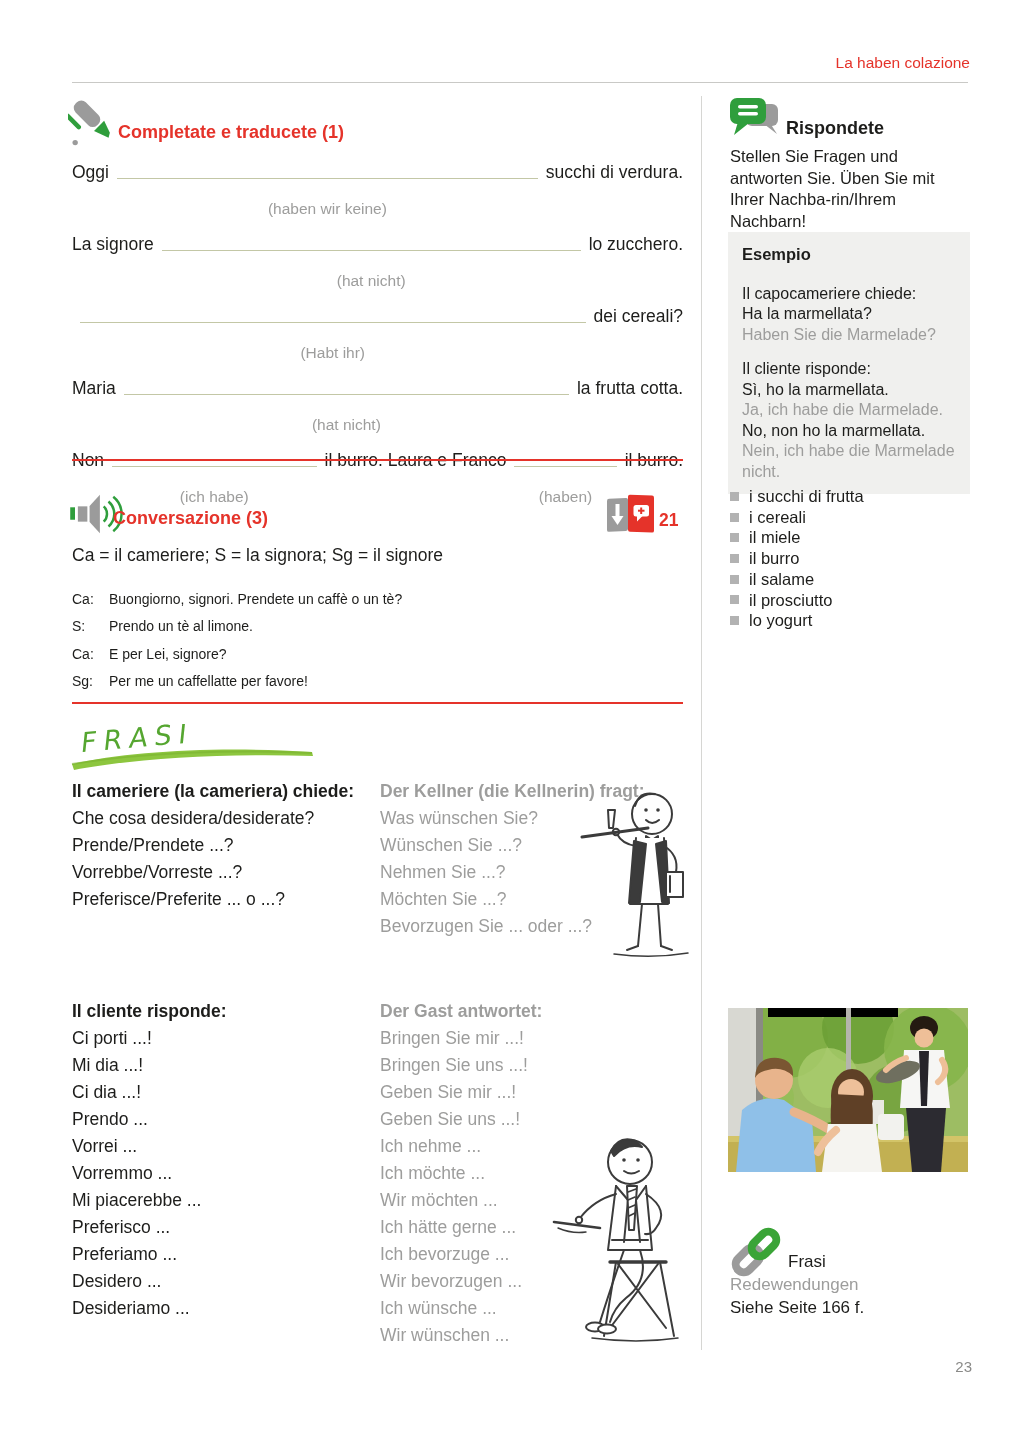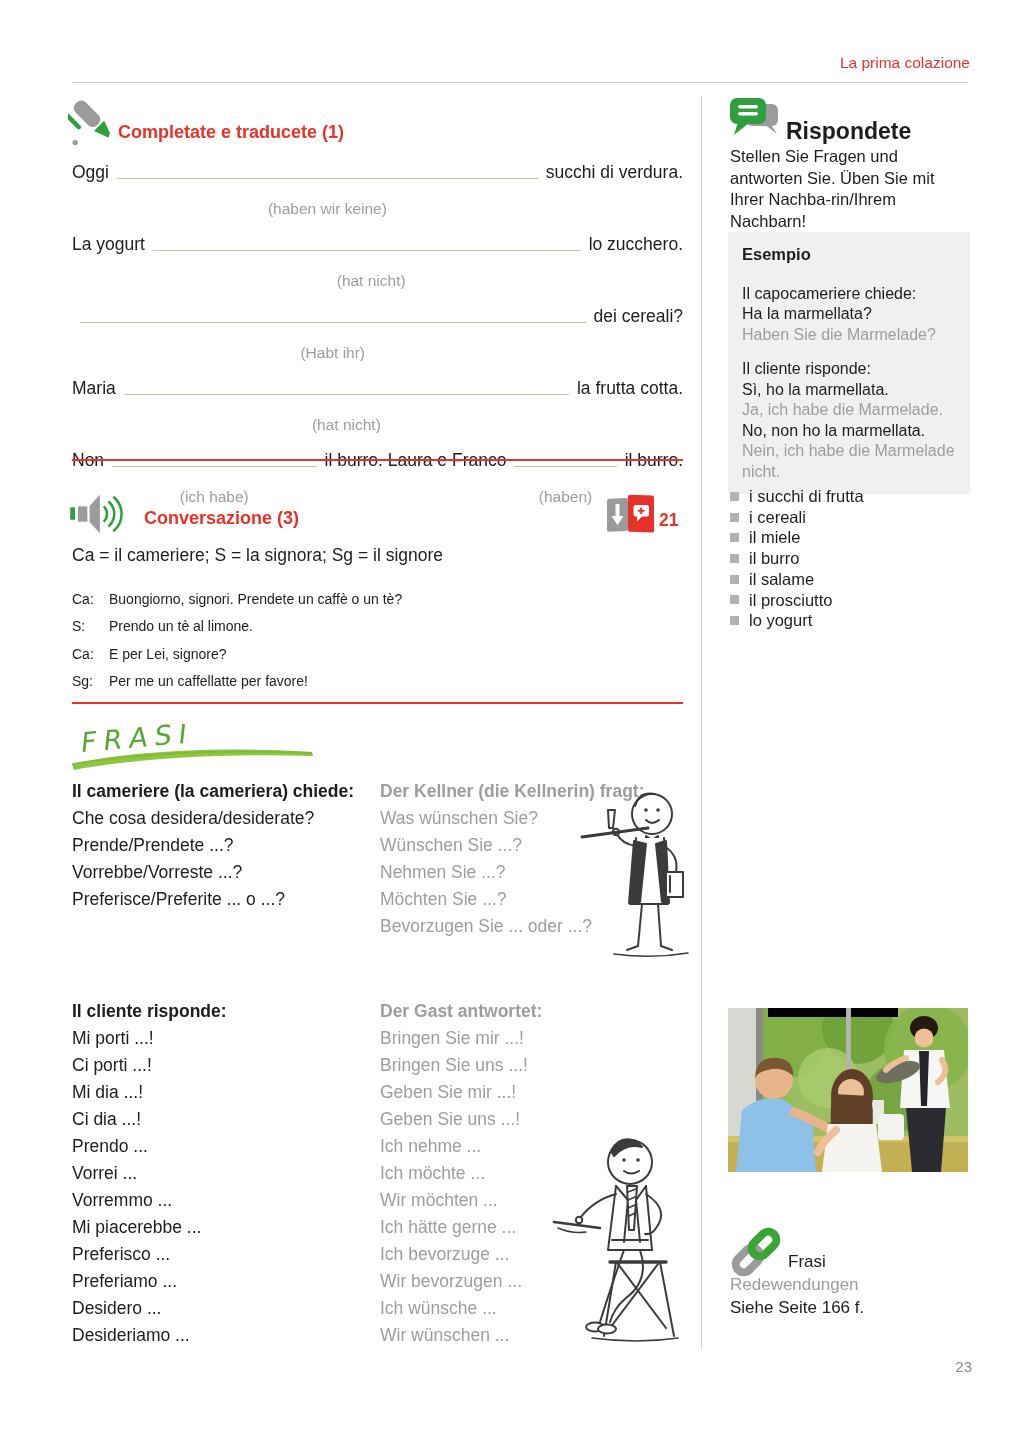--- a/index.html
+++ b/index.html
@@ -57,21 +57,21 @@
   #frasi-ref{left:730px;top:1226px;position:absolute;font-size:17px;line-height:23px;}
   #pagenum{left:930px;top:1358px;width:42px;text-align:right;position:absolute;font-size:15px;color:#8a8a88;}
 
   svg text{font-family:"DejaVu Sans",sans-serif;}
 </style>
 </head>
 <body>
 
 <div id="page">
 
-  <div class="abs red" style="right:48px;top:54px;font-size:15.5px;">La prima colazione</div>
+  <div class="abs red" style="right:48px;top:54px;font-size:15.5px;">La haben colazione</div>
   <div class="rule-gray" style="left:72px;top:82px;width:896px;"></div>
   <div class="vdiv" style="left:701px;top:96px;height:1254px;"></div>
 
   <svg class="abs" style="left:68px;top:94px;" width="52" height="56" viewBox="0 0 58 58">
     <circle cx="8" cy="52" r="3" fill="#9b9b9b"></circle>
     <g transform="rotate(-45 29 29)">
       <line x1="13" y1="3" x2="13" y2="21" stroke="#2f9e3c" stroke-width="5" stroke-linecap="round"></line>
       <rect x="22" y="0" width="16" height="34" rx="7" fill="#9b9b9b"></rect>
       <path d="M22,36 L38,36 L33,50 L28,53 Z" fill="#2f9e3c"></path>
     </g>
@@ -85,21 +85,21 @@
       <span class="blank"></span>
       <span>succhi di verdura.</span>
     </div>
     <div class="ex-hint">
       <span class="ghost">Oggi</span>
       <span class="h">(haben wir keine)</span>
       <span class="ghost">succhi di verdura.</span>
     </div>
 
     <div class="ex-line">
-      <span>La yogurt</span>
+      <span>La signore</span>
       <span class="blank"></span>
       <span>lo zucchero.</span>
     </div>
     <div class="ex-hint">
       <span class="ghost">La signora</span>
       <span class="h">(hat nicht)</span>
       <span class="ghost">lo zucchero.</span>
     </div>
 
     <div class="ex-line">
@@ -144,21 +144,21 @@
 
   <svg class="abs" style="left:70px;top:492px;" width="54" height="44" viewBox="0 0 56 46">
     <rect x="0" y="16" width="5" height="13" fill="#2f9e3c"></rect>
     <rect x="8" y="15" width="10" height="16" fill="#9b9b9b"></rect>
     <polygon points="20,15 31,3 31,43 20,31" fill="#9b9b9b"></polygon>
     <line x1="19.2" y1="14" x2="19.2" y2="32" stroke="#fff" stroke-width="1.6"></line>
     <path d="M35,15 A11,11 0 0 1 35,31" fill="none" stroke="#2f9e3c" stroke-width="2.6"></path>
     <path d="M40,10 A17,17 0 0 1 40,36" fill="none" stroke="#2f9e3c" stroke-width="2.6"></path>
     <path d="M45,5 A23,23 0 0 1 45,41" fill="none" stroke="#2f9e3c" stroke-width="2.6"></path>
   </svg>
-  <div class="abs sec-title" style="left:144px;top:508px;">Conversazione (3)</div>
+  <div class="abs sec-title" style="left:113px;top:508px;">Conversazione (3)</div>
 
   <svg class="abs" style="left:606px;top:492px;" width="50" height="44" viewBox="0 0 50 44">
     <rect x="1" y="5" width="21" height="33" rx="2" fill="#9b9b9b" transform="skewY(-3) translate(0,2)"></rect>
     <line x1="11.5" y1="12" x2="11.5" y2="25" stroke="#fff" stroke-width="4"></line>
     <polygon points="5.5,24 17.5,24 11.5,33" fill="#fff"></polygon>
     <rect x="22" y="3" width="26" height="37" rx="2" fill="#e5332a" transform="skewY(2) translate(0,-1)"></rect>
     <rect x="27.5" y="13" width="15.5" height="11.5" rx="2.5" fill="#fff"></rect>
     <polygon points="31,24 36.5,24 31,29.5" fill="#fff"></polygon>
     <line x1="35.2" y1="15.5" x2="35.2" y2="22" stroke="#e5332a" stroke-width="2"></line>
     <line x1="32" y1="18.7" x2="38.5" y2="18.7" stroke="#e5332a" stroke-width="2"></line>
@@ -232,21 +232,20 @@
       <line x1="114" y1="92" x2="114" y2="108"></line>
       <path d="M86,120 L82,162 M102,120 L105,162"></path>
       <path d="M82,162 L71,166 M105,162 L116,166"></path>
       <path d="M58,170 Q96,175 132,169" stroke-width="1.5"></path>
     </g>
   </svg>
 
   <div class="ftab" style="left:72px;top:998px;">
     <div class="fcol">
       <div class="t">Il cliente risponde:</div>
-      <div>Mi porti ...!</div>
       <div>Ci porti ...!</div>
       <div>Mi dia ...!</div>
       <div>Ci dia ...!</div>
       <div>Prendo ...</div>
       <div>Vorrei ...</div>
       <div>Vorremmo ...</div>
       <div>Mi piacerebbe ...</div>
       <div>Preferisco ...</div>
       <div>Preferiamo ...</div>
       <div>Desidero ...</div>
@@ -298,21 +297,21 @@
   </svg>
 
   <svg class="abs" style="left:730px;top:98px;" width="52" height="44" viewBox="0 0 52 44">
     <rect x="16" y="6" width="32" height="22" rx="6" fill="#9b9b9b"></rect>
     <polygon points="34,26 47,36 40,25" fill="#9b9b9b"></polygon>
     <rect x="0" y="0" width="36" height="26" rx="7" fill="#2f9e3c"></rect>
     <polygon points="8,24 4,37 19,25" fill="#2f9e3c"></polygon>
     <rect x="8" y="7" width="20" height="3.6" rx="1.8" fill="#fff"></rect>
     <rect x="8" y="14" width="20" height="3.6" rx="1.8" fill="#fff"></rect>
   </svg>
-  <div class="abs" style="left:786px;top:118px;font-size:23px;font-weight:bold;">Rispondete</div>
+  <div class="abs" style="left:786px;top:118px;font-size:18px;font-weight:bold;">Rispondete</div>
   <div id="resp-text">Stellen Sie Fragen und antworten Sie. Üben Sie mit Ihrer Nachba-rin/Ihrem Nachbarn!</div>
 
   <div id="esempio">
     <div class="tt">Esempio</div>
     <div>Il capocameriere chiede:</div>
     <div>Ha la marmellata?</div>
     <div class="muted">Haben Sie die Marmelade?</div>
     <div class="gap"></div>
     <div>Il cliente risponde:</div>
     <div>Sì, ho la marmellata.</div>

